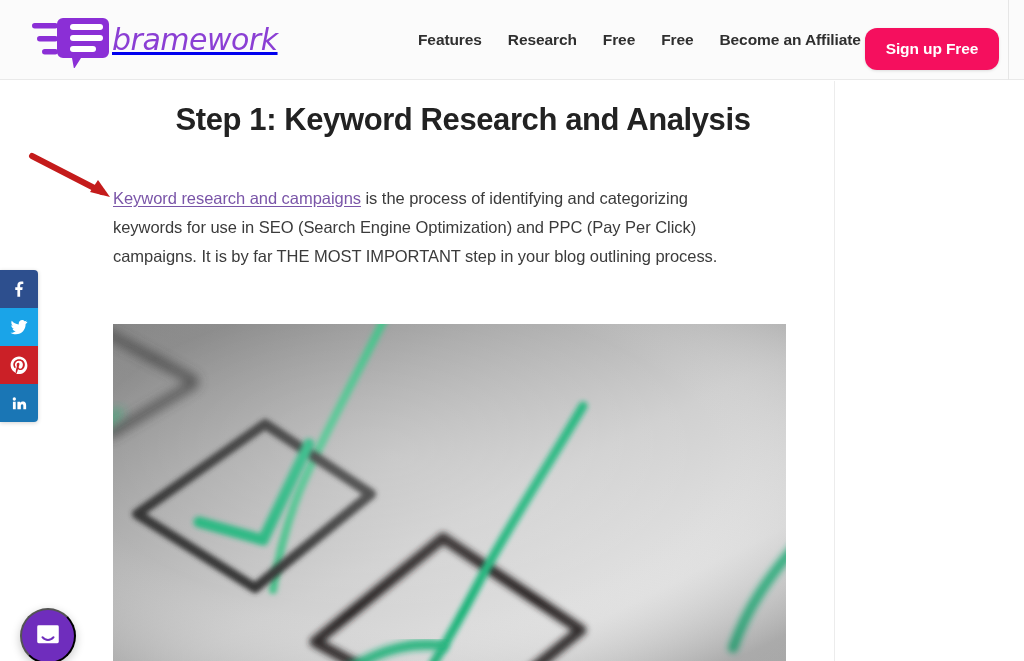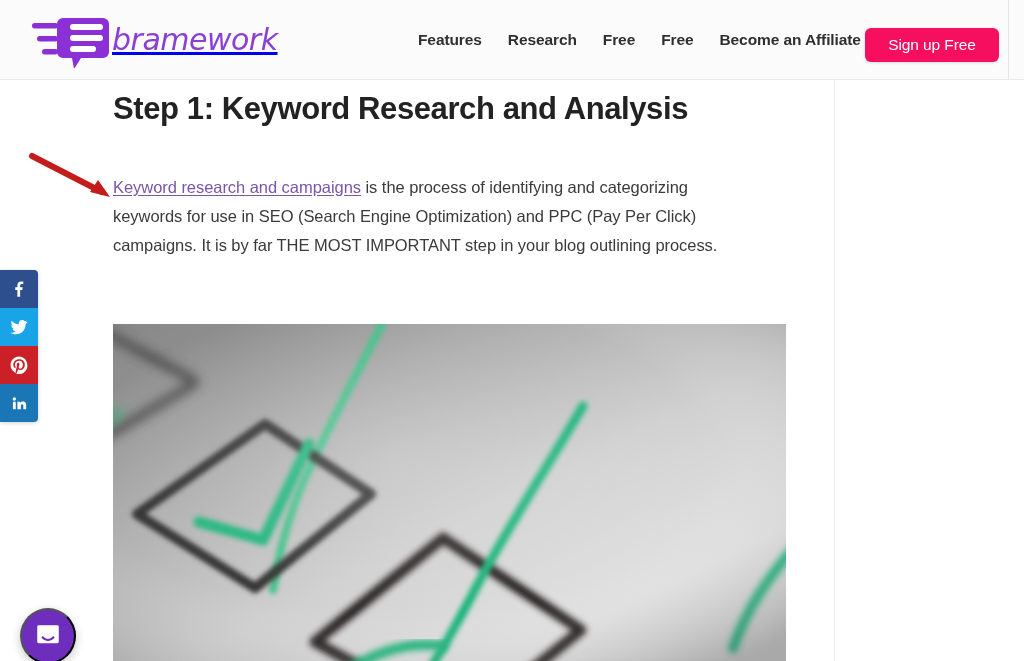--- a/index.html
+++ b/index.html
@@ -70,28 +70,28 @@
     white-space: nowrap;
     letter-spacing: -0.1px;
     cursor: pointer;
   }
 
   .signup-button {
     position: absolute;
     left: 865px;
     top: 28px;
     width: 134px;
-    height: 34px;
+    height: 42px;
     background: #f50f5e;
     color: #ffffff;
     border: none;
-    border-radius: 6px;
+    border-radius: 12px;
     font-family: "Liberation Sans", sans-serif;
     font-size: 15.5px;
-    font-weight: 400;
+    font-weight: 700;
     letter-spacing: -0.1px;
     cursor: pointer;
     box-shadow: 0 1px 3px rgba(0,0,0,0.12);
   }
 
   .header-right-divider {
     position: absolute;
     left: 1008px;
     top: 0;
     width: 1px;
@@ -109,26 +109,27 @@
     background: #ececec;
   }
 
   .article {
     position: absolute;
     left: 113px;
     top: 81px;
     width: 700px;
   }
   .article-title {
-    margin-top: 9px;
+    margin-top: 20px;
     font-size: 31px;
     font-weight: 700;
     color: #222222;
     letter-spacing: -0.4px;
     line-height: 1.25;
+    text-align: center;
   }
   .article-paragraph {
     margin-top: 44px;
     width: 622px;
     font-size: 16.5px;
     line-height: 1.75;
     color: #3b3b3b;
     letter-spacing: -0.05px;
   }
   .inline-link {

